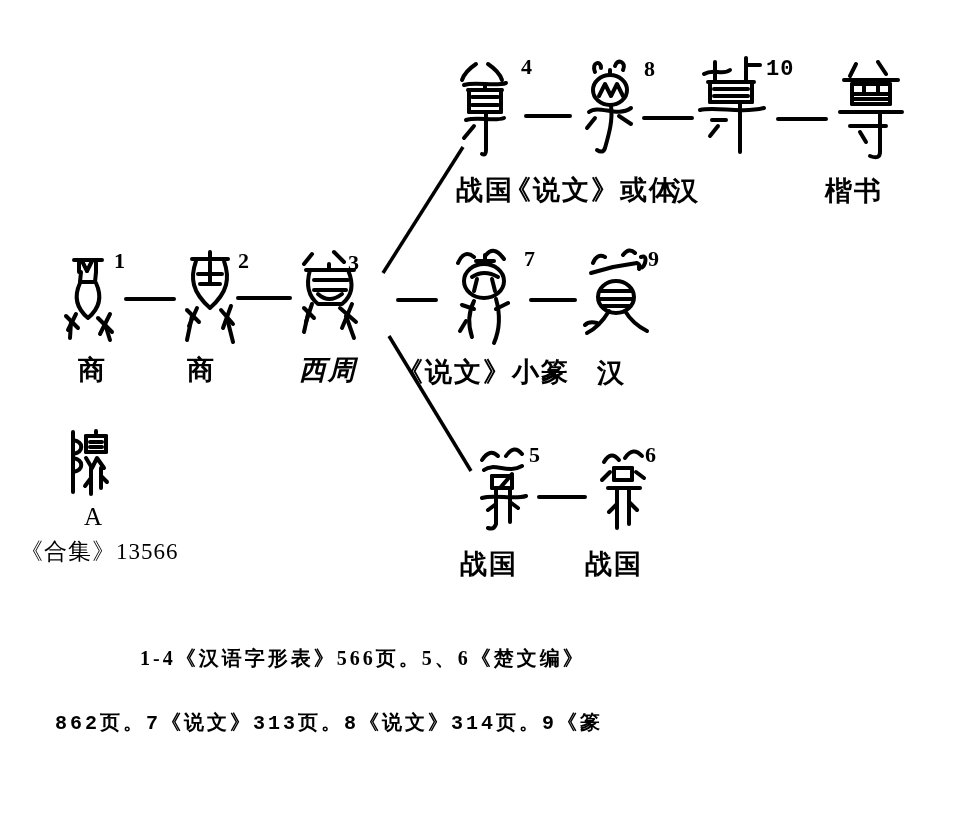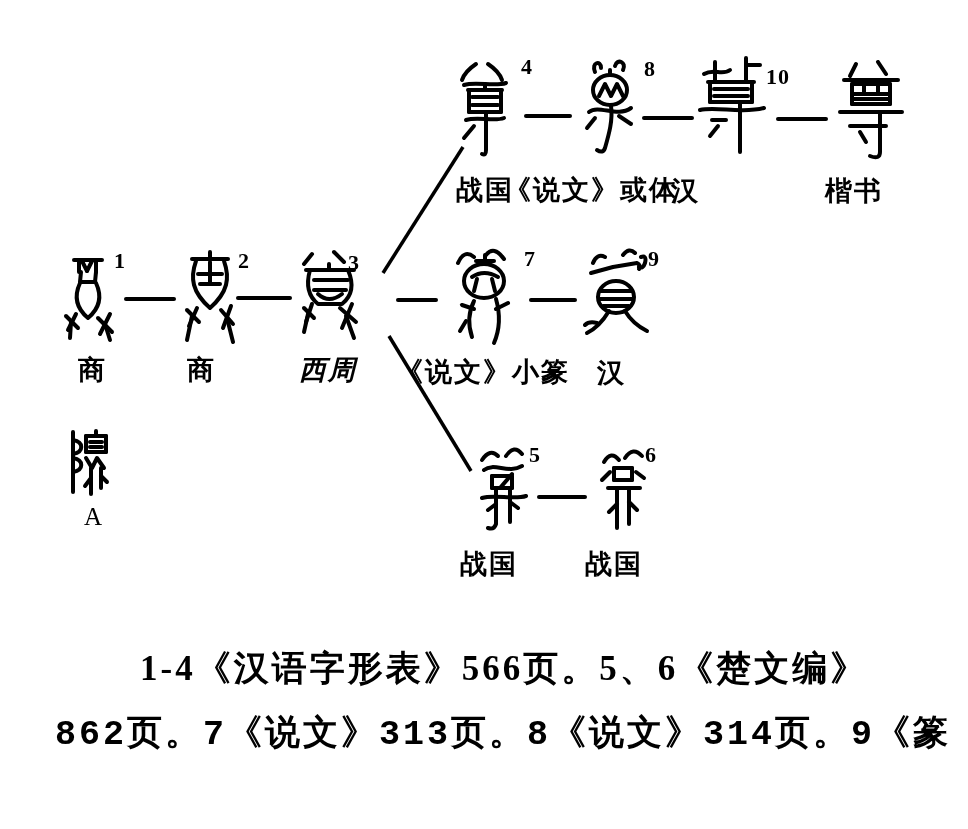--- a/index.html
+++ b/index.html
@@ -20,21 +20,21 @@
     font-family:"Liberation Serif", serif;letter-spacing:1px;
   }
   .dash{position:absolute;height:4px;background:#000;border-radius:2px;}
   .script-label{
     font-size:27px;font-weight:700;letter-spacing:2px;
     font-family:"Liberation Serif", serif;
   }
   .caption-letter{font-size:25px;letter-spacing:1px;}
   .caption-src{font-size:23px;letter-spacing:1px;}
   .footnote-line{
-    font-size:35px;letter-spacing:3px;font-weight:600;
+    font-size:20px;letter-spacing:3px;font-weight:600;
     font-family:"Liberation Serif", serif;
   }
   .overlay{position:absolute;left:0;top:0;pointer-events:none;}
 </style>
 </head>
 <body>
 
 <div class="canvas">
 
   <svg class="overlay" width="968" height="829">
@@ -89,21 +89,21 @@
         <path d="M54,26 V46"></path>
         <path d="M12,46 H54"></path>
       <path d="M16,33 H50"></path>
         <path d="M16,40 H50"></path>
       <path d="M2,54 C18,50 44,58 66,52"></path>
       <path d="M42,46 V96"></path>
       <path d="M14,64 H28"></path>
         <path d="M20,70 L12,80"></path>
     </svg>
   </div>
-  <span class="num" style="left:766px;top:64px;">10</span>
+  <span class="num" style="left:766px;top:57px;font-family:Liberation Mono, monospace;">10</span>
   <div class="dash" style="left:776px;top:117px;width:52px;"></div>
 
   <div class="glyph" style="left:834px;top:60px;">
     <svg width="72" height="104" viewBox="0 0 72 104">
       <path d="M22,4 L16,16"></path>
         <path d="M44,2 L52,14"></path>
       <path d="M10,20 H64"></path>
       <path d="M18,24 H56"></path>
         <path d="M18,24 V44"></path>
         <path d="M56,24 V44"></path>
@@ -282,17 +282,18 @@
       <path d="M26,14 H38"></path>
         <path d="M26,19 H38"></path>
       <path d="M22,30 L28,40 L33,30 L40,40"></path>
       <path d="M27,40 V66"></path>
         <path d="M37,40 V60"></path>
       <path d="M27,50 L21,58"></path>
         <path d="M37,48 L43,54"></path>
     </svg>
   </div>
   <span class="abs caption-letter" style="left:84px;top:503px;">A</span>
+  <span class="abs caption-src" style="left:20px;top:536px;">《合集》13566</span>
 
   <span class="abs footnote-line" style="left:140px;top:645px;">1-4《汉语字形表》566页。5、6《楚文编》</span>
   <span class="abs footnote-line" style="left:55px;top:709px;font-family:Liberation Mono, monospace;">862页。7《说文》313页。8《说文》314页。9《篆</span>
 
 </div>
 
 </body></html>

